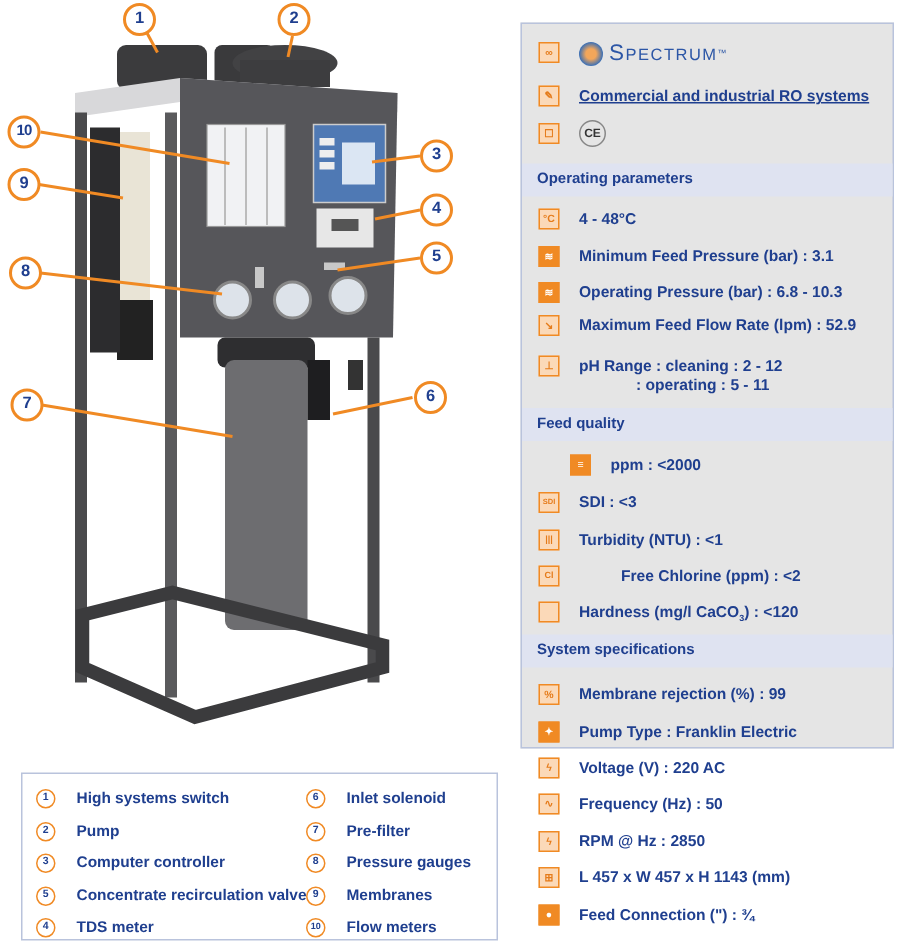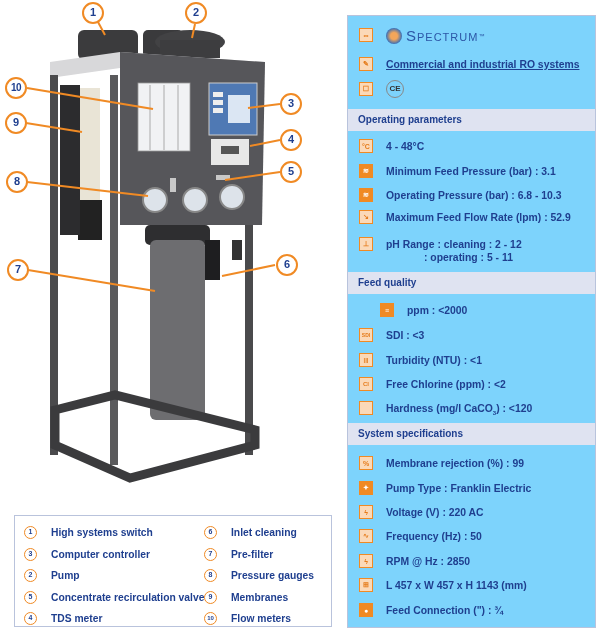--- a/index.html
+++ b/index.html
@@ -16,21 +16,21 @@
 
   
   #legend { position: absolute; left: 14px; top: 515px; width: 318px; height: 112px; border: 1.5px solid #b9c3dc; background: #fff; }
   .legend-col { position: absolute; top: 6px; }
   .legend-col.c1 { left: 9px; } .legend-col.c2 { left: 189px; }
   .legend-item { display: flex; align-items: center; height: 21.5px; }
   .legend-num { width: 13px; height: 13px; border: 1.5px solid #f08a24; border-radius: 50%; font-size: 7px; font-weight: bold; line-height: 10px; text-align: center; color: #1f3f8f; margin-right: 14px; flex: none; }
   .legend-label { font-size: 10.3px; font-weight: bold; color: #1f3f8f; white-space: nowrap; }
 
   
-  #specs { position: absolute; left: 347px; top: 15px; width: 249px; height: 613px; border: 1.5px solid #b9c3dc; background: #7dd3fc; }
+  #specs { position: absolute; left: 347px; top: 15px; width: 249px; height: 484px; border: 1.5px solid #b9c3dc; background: #e5e5e5; }
   .brand-row { position: absolute; left: 0; display: flex; align-items: center; }
   .sec-head { position: absolute; left: 0; width: 100%; height: 22px; background: #dfe3f1; font-size: 10px; font-weight: bold; color: #1f3f8f; padding-left: 10px; line-height: 22px; }
   .spec { position: absolute; left: 11px; display: flex; align-items: flex-start; }
   .icon { width: 14px; height: 14px; border: 1.5px solid #f08a24; background: #fbd9b8; flex: none; display: flex; align-items: center; justify-content: center; font-size: 7px; font-weight: bold; color: #e57b1a; margin-right: 13px; margin-top: -1px; }
   .icon.solid { background: #f08a24; color: #fff; }
   .spec-text { font-size: 10.4px; font-weight: bold; color: #1f3f8f; line-height: 13px; white-space: nowrap; }
   .spec-sub { display: block; padding-left: 38px; }
   .brand-name { font-size: 15px; letter-spacing: 1px; color: #2c56a6; font-variant: small-caps; }
   .tm { font-size: 6px; vertical-align: top; color: #2c56a6; }
   .ce { width: 18px; height: 18px; border: 1px solid #888; border-radius: 50%; font-size: 8px; font-weight: bold; color: #333; text-align: center; line-height: 16px; }
@@ -115,40 +115,40 @@
   <div class="callout wide" style="left:5px;top:77px;">10</div>
 </div>
 
 <div id="legend">
   <div class="legend-col c1">
     <div class="legend-item">
         <span class="legend-num">1</span>
         <span class="legend-label">High systems switch</span>
       </div>
     <div class="legend-item">
+        <span class="legend-num">2</span>
+        <span class="legend-label">Pump</span>
+      </div>
+    <div class="legend-item">
         <span class="legend-num">3</span>
         <span class="legend-label">Computer controller</span>
       </div>
     <div class="legend-item">
-        <span class="legend-num">2</span>
-        <span class="legend-label">Pump</span>
-      </div>
-    <div class="legend-item">
         <span class="legend-num">5</span>
         <span class="legend-label">Concentrate recirculation valve</span>
       </div>
     <div class="legend-item">
         <span class="legend-num">4</span>
         <span class="legend-label">TDS meter</span>
       </div>
   </div>
   <div class="legend-col c2">
     <div class="legend-item">
         <span class="legend-num">6</span>
-        <span class="legend-label">Inlet cleaning</span>
+        <span class="legend-label">Inlet solenoid</span>
       </div>
     <div class="legend-item">
         <span class="legend-num">7</span>
         <span class="legend-label">Pre-filter</span>
       </div>
     <div class="legend-item">
         <span class="legend-num">8</span>
         <span class="legend-label">Pressure gauges</span>
       </div>
     <div class="legend-item">
@@ -207,21 +207,21 @@
       <span class="spec-text">ppm : &lt;2000</span>
     </div>
   <div class="spec" style="top:313px;">
       <span class="icon" style="font-size:5px;">SDI</span>
       <span class="spec-text">SDI : &lt;3</span>
     </div>
   <div class="spec" style="top:338px;align-items:center;">
       <span class="icon" style="font-size:6px;">|||</span>
       <span class="spec-text">Turbidity (NTU) : &lt;1</span>
     </div>
-  <div class="spec" style="top:362px;">
+  <div class="spec" style="top:362px;gap:28px;">
       <span class="icon" style="font-size:6px;">Cl</span>
       <span class="spec-text">Free Chlorine (ppm) : &lt;2</span>
     </div>
   <div class="spec" style="top:386px;">
       <span class="icon"></span>
       <span class="spec-text"><span>Hardness (mg/l CaCO</span><sub style="font-size:6px;">3</sub><span>) : &lt;120</span></span>
     </div>
 
   <div class="sec-head" style="top:407px;">System specifications</div>
   <div class="spec" style="top:441px;">

